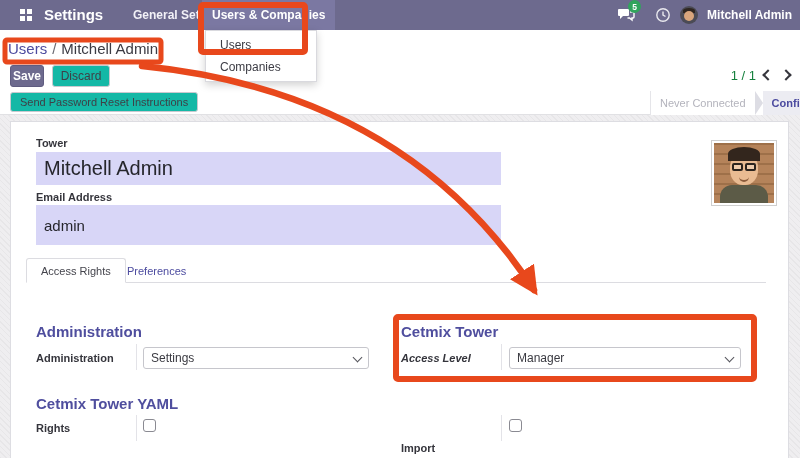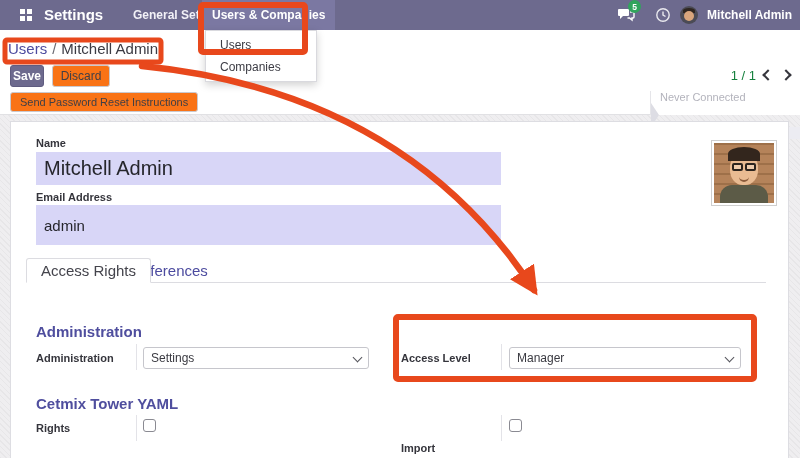--- a/index.html
+++ b/index.html
@@ -25,33 +25,33 @@
   .tb-avatar .f { position:absolute; left:4px; top:5px; width:10px; height:10px; border-radius:50%; background:#d8a57c; }
   .tb-avatar .h { position:absolute; left:3px; top:2px; width:12px; height:5px; border-radius:50% 50% 0 0; background:#2f2620; }
   .tb-user { color:#fff; font-size:12px; font-weight:bold; cursor:pointer; }
 
   
   .cpanel { position:absolute; left:0; top:30px; width:800px; height:85px; background:#fff; border-bottom:1px solid #e1e1e4; }
   .breadcrumb { position:absolute; left:8px; top:10px; font-size:15px; color:#3b3b43; white-space:nowrap; }
   .bc-link { color:#4c4b9f; cursor:pointer; }
   .bc-sep { color:#6a6a72; padding:0 5px; }
   .btn { display:inline-flex; align-items:center; justify-content:center; font-size:12px; border-radius:3px;
-         cursor:pointer; border:1px solid #c9c9cf; background:#f97316; color:#3f3f46; }
+         cursor:pointer; border:1px solid #c9c9cf; background:#14b8a6; color:#3f3f46; }
   .btn-save { position:absolute; left:10px; top:35px; width:34px; height:22px; background:#6d6a8e; border-color:#5f5c80; color:#fff; font-weight:bold; }
   .btn-discard { position:absolute; left:52px; top:35px; width:58px; height:22px; }
   .btn-reset { position:absolute; left:10px; top:62px; height:20px; padding:0 9px; font-size:11px; }
   .pager { position:absolute; right:44px; top:38px; font-size:13px; color:#15803d; }
   .pg-arrow { position:absolute; top:36px; width:18px; height:18px; cursor:pointer; }
   .pg-arrow span { position:absolute; top:5px; width:8px; height:8px; border-right:2px solid #35353c; border-bottom:2px solid #35353c; }
   .pg-prev { right:24px; } .pg-prev span { left:6px; transform:rotate(135deg); }
   .pg-next { right:2px; }  .pg-next span { left:2px; transform:rotate(-45deg); }
 
   
   .statusbar { position:absolute; left:650px; top:61px; width:150px; height:24px; display:flex; align-items:stretch;
-               border-left:1px solid #e5e5e9; background:#fff;flex-direction:column; }
+               border-left:1px solid #e5e5e9; background:#fff; }
   .stage-lbl { display:flex; align-items:center; font-size:11px; padding:0 9px; white-space:nowrap; }
   .stage-off { color:#b3b3bc; cursor:pointer; }
   .stage-sep { width:0; height:0; border-top:12px solid transparent; border-bottom:12px solid transparent; border-left:8px solid #dddde4; }
   .stage-on  { color:#4c4b9f; font-weight:bold; background:#ececf2; cursor:pointer; flex:1; justify-content:center; }
 
   
   .dropdown { position:absolute; left:205px; top:30px; width:112px; background:#fff; border:1px solid #d9d9de;
               box-shadow:0 3px 8px rgba(0,0,0,0.18); z-index:10; padding:3px 0; }
   .dd-item { font-size:12px; color:#3c3c44; padding:4px 8px 4px 14px; cursor:pointer; }
 
@@ -72,21 +72,21 @@
   .ph .shirt { position:absolute; left:6px; bottom:-4px; width:48px; height:22px; border-radius:12px 12px 0 0; background:#5c5b47; }
   .ph .face { position:absolute; left:16px; top:10px; width:28px; height:32px; border-radius:45%; background:#e9bb92; }
   .ph .hair { position:absolute; left:14px; top:4px; width:32px; height:14px; border-radius:50% 50% 0 0; background:#33261d; }
   .ph .glasses { position:absolute; left:18px; top:20px; width:24px; height:8px; display:flex; gap:2px; }
   .ph .glasses i { flex:1; border:2px solid #2c241e; border-radius:2px; background:rgba(255,255,255,0.25); }
   .ph .smile { position:absolute; left:25px; top:34px; width:10px; height:5px; border-bottom:2px solid #8c5c3c; border-radius:0 0 8px 8px; }
 
   
   .tabs-line { position:absolute; left:15px; top:160px; width:740px; height:1px; background:#dcdce1; }
   .tab { position:absolute; top:136px; height:25px; display:flex; align-items:center; padding:0 14px;
-         font-size:15px; cursor:pointer; }
+         font-size:11px; cursor:pointer; }
   .tab-active { left:15px; background:#fff; border:1px solid #dcdce1; border-bottom:1px solid #fff; border-radius:3px 3px 0 0; color:#44444c; z-index:2; }
   .tab-idle { left:102px; color:#4c4b9f; }
 
   
   .sect-h { position:absolute; font-size:15px; font-weight:bold; color:#4f4e9e; }
   .vsep { position:absolute; width:1px; height:26px; background:#e3e3e8; }
   .selectbox { position:absolute; height:22px; background:#fff; border:1px solid #c6c6cc; border-radius:3px;
                display:flex; align-items:center; font-size:12px; color:#3a3a41; padding:0 20px 0 7px; cursor:pointer; }
   .selectbox .chev { position:absolute; right:7px; top:6px; width:7px; height:7px; border-right:1.5px solid #55555c; border-bottom:1.5px solid #55555c; transform:rotate(45deg); }
   .checkbox { position:absolute; width:13px; height:13px; border:1.5px solid #8a8a92; border-radius:3px; background:#fff; cursor:pointer; }
@@ -149,21 +149,21 @@
       <span class="stage-lbl stage-on">Confirmed</span>
     </div>
   </div>
 
   <div class="dropdown">
     <div class="dd-item">Users</div>
     <div class="dd-item">Companies</div>
   </div>
 
   <div class="sheet">
-    <div class="flabel" style="left:25px; top:15px;">Name</div>
+    <div class="flabel" style="left:25px; top:15px;">Tower</div>
     <input class="finput inp-name" value="Mitchell Admin" style="">
     <div class="flabel" style="left:25px; top:69px;">Email Address</div>
     <input class="finput inp-email" value="admin" style="">
 
     <div class="portrait">
       <div class="ph">
         <i class="shirt"></i>
           <i class="face"></i>
           <i class="hair"></i>
         <span class="glasses">
@@ -179,21 +179,22 @@
     <div class="tab tab-idle">Preferences</div>
 
     <div class="sect-h" style="left:25px; top:201px;">Administration</div>
     <div class="flabel" style="left:25px; top:230px;">Administration</div>
     <div class="vsep" style="left:125px; top:222px;"></div>
     <div class="selectbox" style="left:132px; top:225px; width:226px;">
       <span>Settings</span>
       <span class="chev"></span>
     </div>
 
-    <div class="flabel" style="left:390px; top:230px;">Access Level</div>
+    <div class="sect-h" style="left:390px; top:201px;">Cetmix Tower</div>
+    <div class="flabel" style="left:390px; top:230px;font-style:italic;">Access Level</div>
     <div class="vsep" style="left:490px; top:222px;"></div>
     <div class="selectbox" style="left:498px; top:225px; width:232px;">
       <span>Manager</span>
       <span class="chev"></span>
     </div>
 
     <div class="sect-h" style="left:25px; top:273px;">Cetmix Tower YAML</div>
     <div class="flabel" style="left:25px; top:300px;">Rights</div>
     <div class="vsep" style="left:125px; top:293px;"></div>
     <div class="checkbox" style="left:132px; top:297px;"></div>

